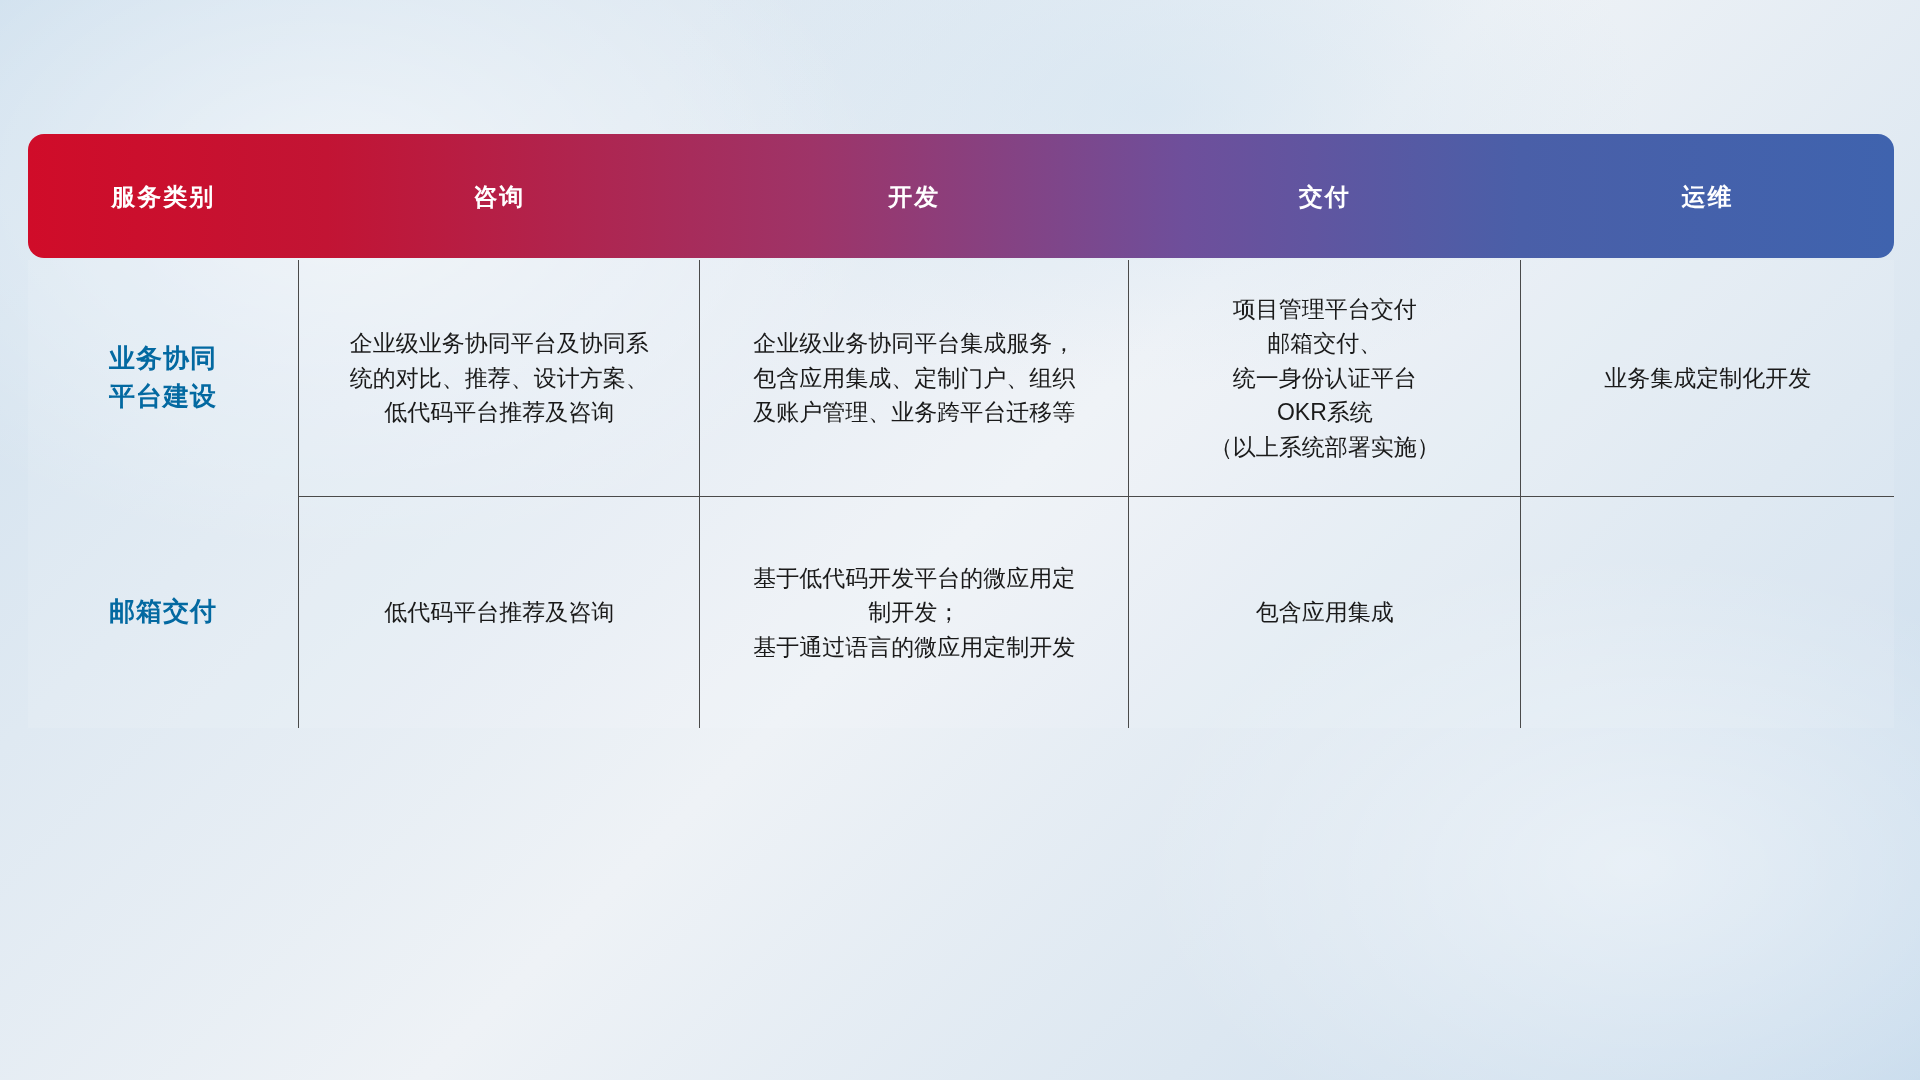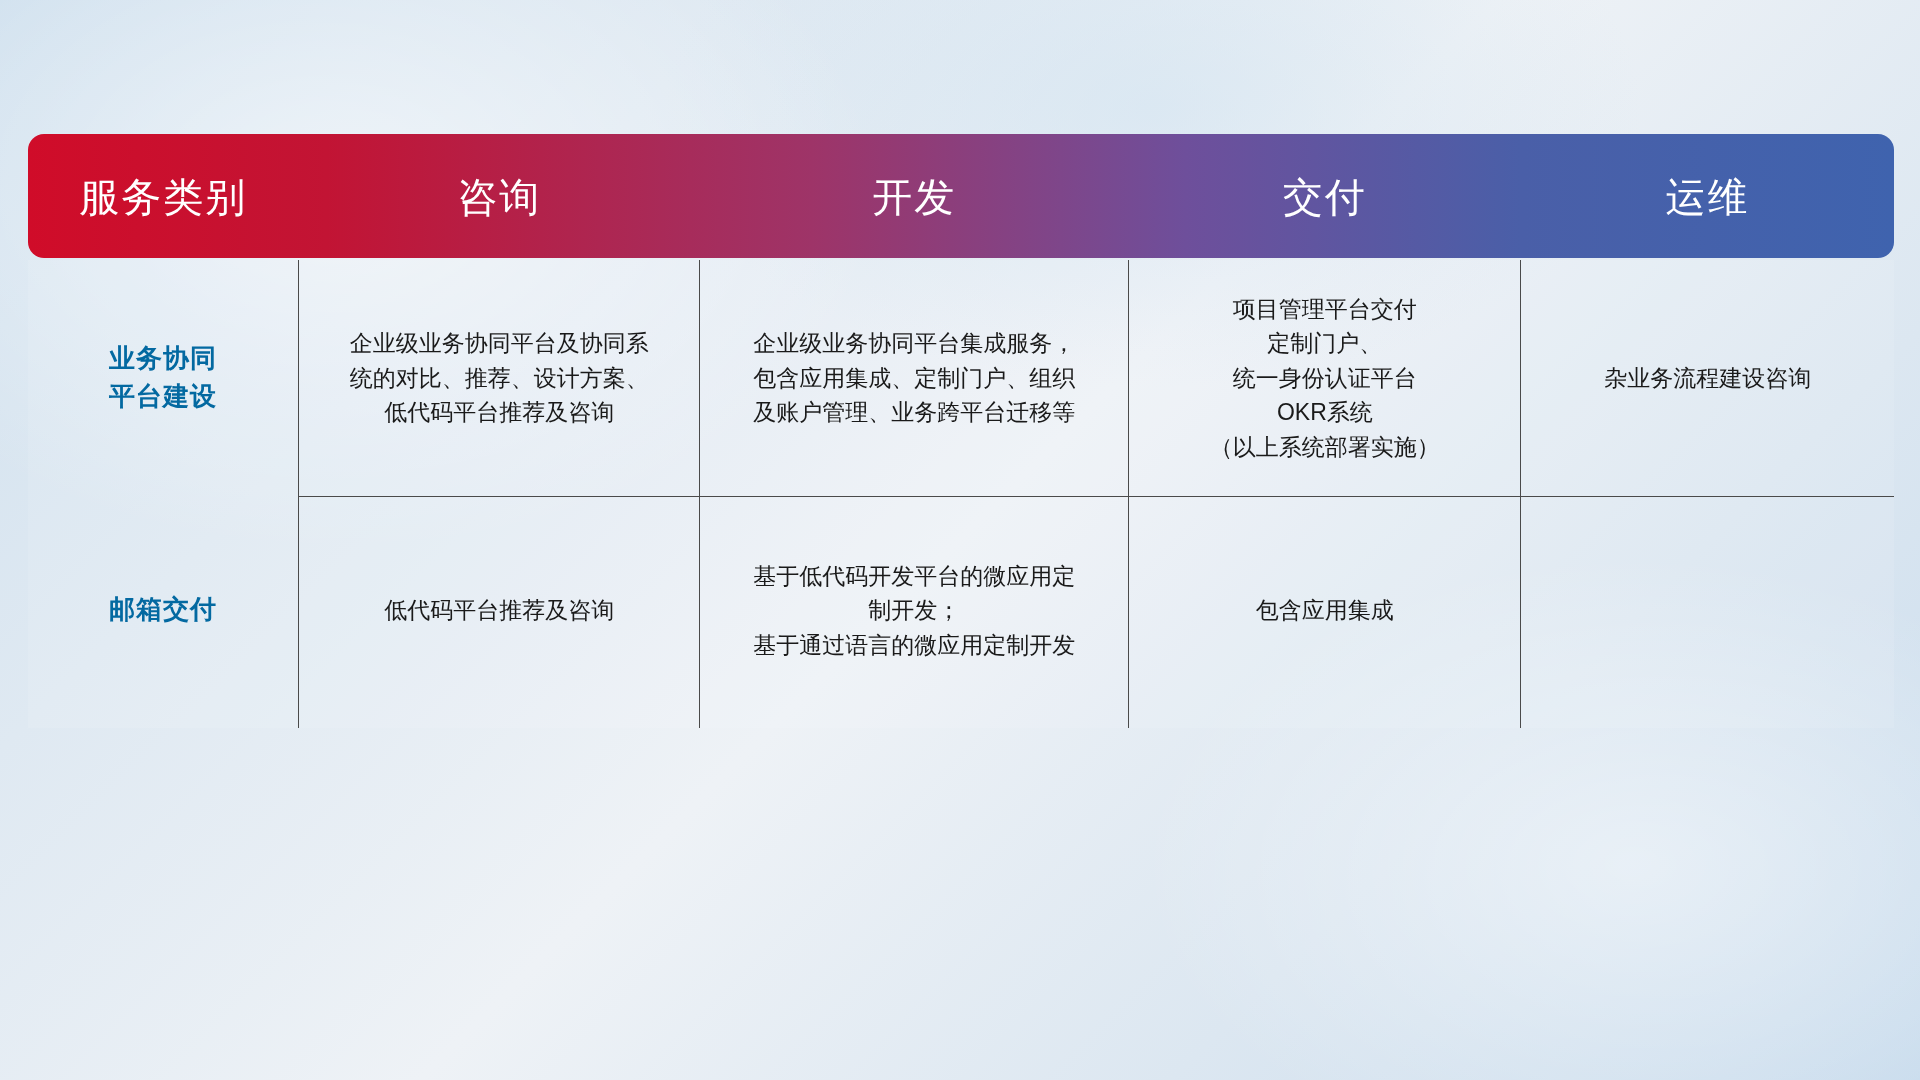--- a/index.html
+++ b/index.html
@@ -30,22 +30,22 @@
     width: 1866px;
   }
   table.matrix {
     width: 100%;
     border-collapse: collapse;
     table-layout: fixed;
   }
   thead th {
     background: transparent;
     color: #ffffff;
-    font-size: 40px;
-    font-weight: normal;
+    font-size: 24px;
+    font-weight: bold;
     letter-spacing: 2px;
     height: 124px;
     vertical-align: middle;
     text-align: center;
     border: none;
   }
   .head-row {
     position: relative;
   }
   .header-bg {
@@ -75,21 +75,20 @@
     font-weight: bold;
     font-size: 26px;
     line-height: 1.45;
     letter-spacing: 1px;
   }
   tbody tr:first-child td {
     border-top: none;
   }
   tbody tr:last-child td {
     border-bottom: none;
-    font-family: Liberation Mono, monospace;
   }
   tbody tr td:last-child {
     border-right: none;
   }
   .r1 { height: 236px; }
   .r2 { height: 196px; }
   .r3 { height: 232px; }
   .cell-text {
     display: block;
     white-space: pre-line;
@@ -131,27 +130,27 @@
 统的对比、推荐、设计方案、
 低代码平台推荐及咨询</span>
           </td>
         <td>
             <span class="cell-text">企业级业务协同平台集成服务，
 包含应用集成、定制门户、组织
 及账户管理、业务跨平台迁移等</span>
           </td>
         <td>
             <span class="cell-text">项目管理平台交付
-定制门户、
+邮箱交付、
 统一身份认证平台
 OKR系统
 （以上系统部署实施）</span>
           </td>
         <td>
-            <span class="cell-text">杂业务流程建设咨询</span>
+            <span class="cell-text">业务集成定制化开发</span>
           </td>
       </tr>
       <tr class="r3">
         <td>
             <span class="cell-text">邮箱交付</span>
           </td>
         <td>
             <span class="cell-text">低代码平台推荐及咨询</span>
           </td>
         <td>

